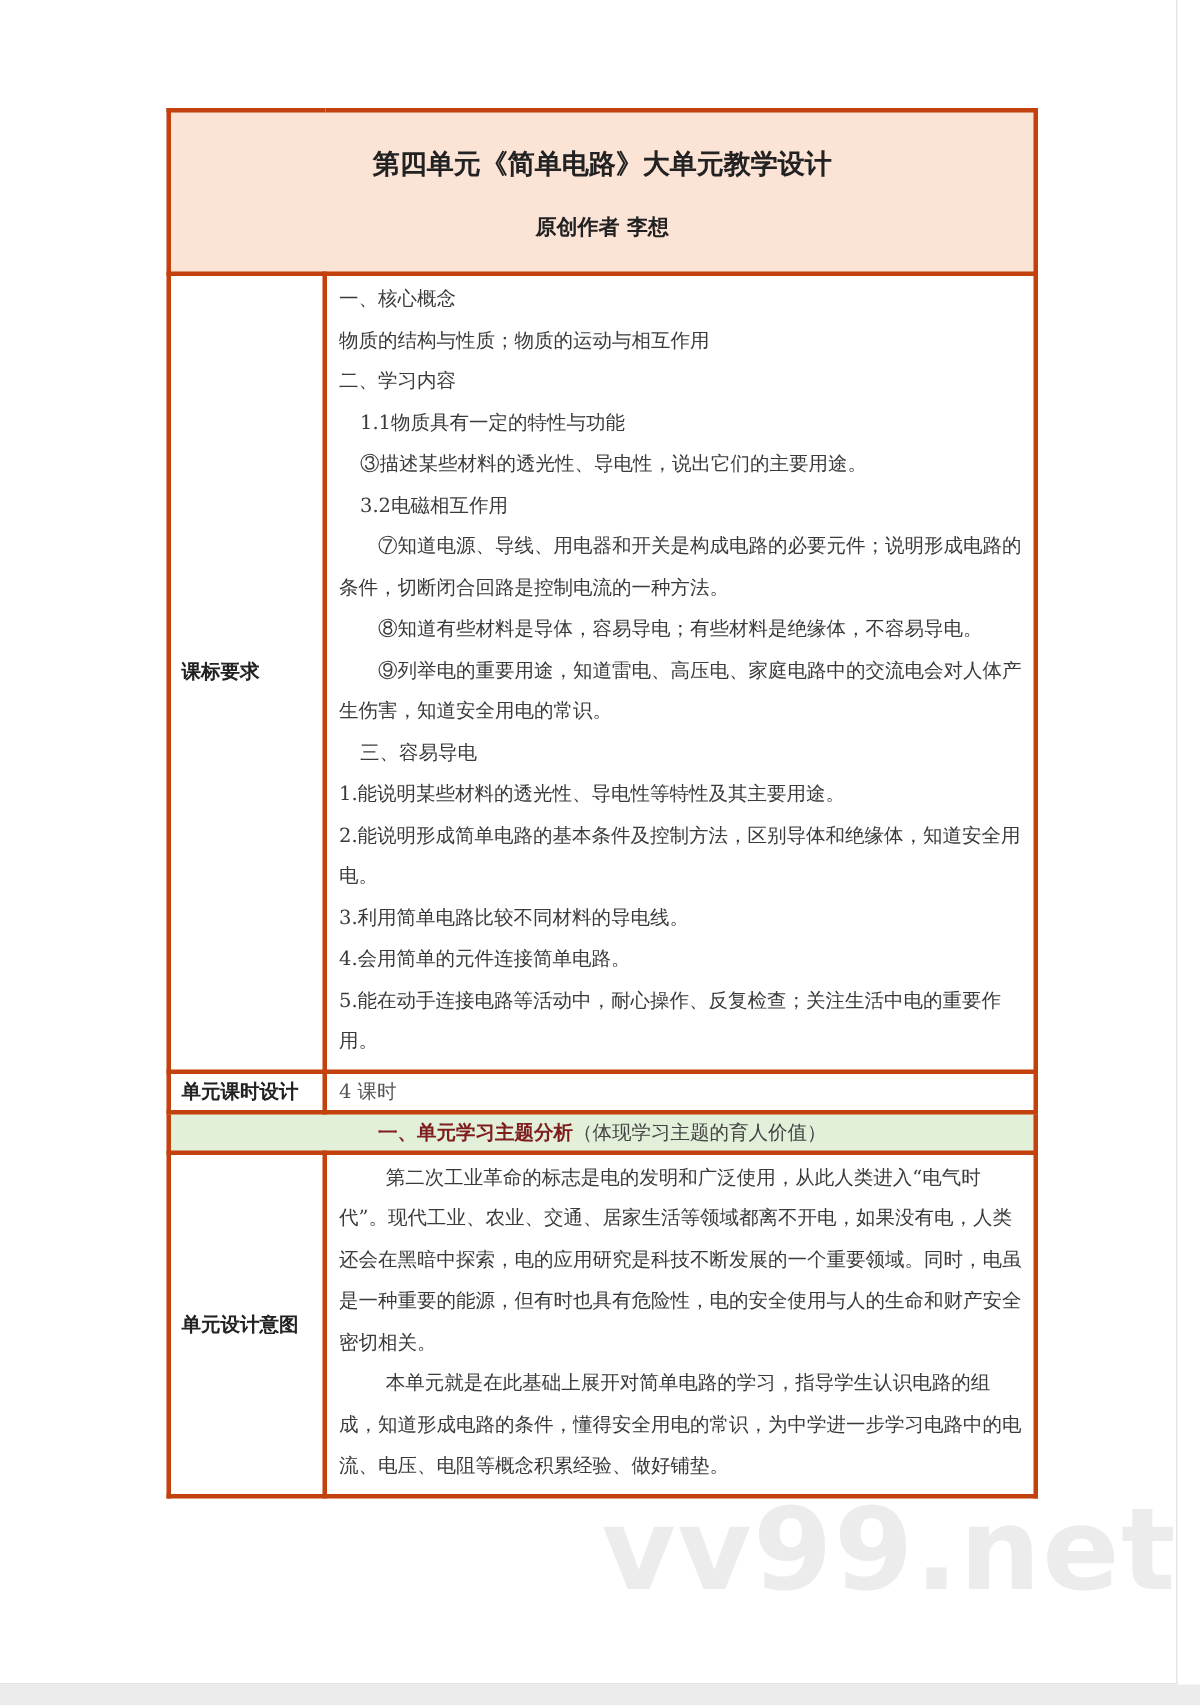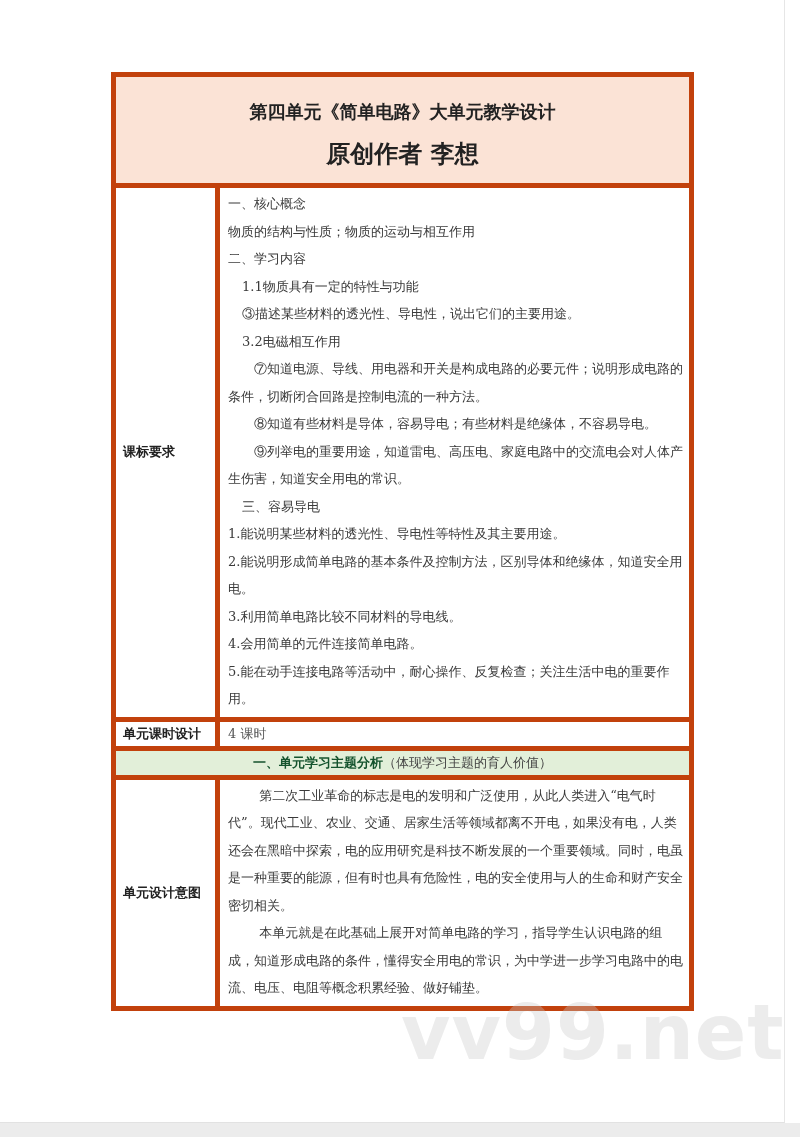--- a/index.html
+++ b/index.html
@@ -9,33 +9,33 @@
   }
   .page-edge {
     position: absolute; left: 0; top: 0; width: 784px; height: 1122px;
     border-right: 1px solid #e6e6e6; border-bottom: 1px solid #e2e2e2; background: #fff;
   }
   .bottom-band { position: absolute; left: 0; top: 1123px; width: 800px; height: 14px; background: #ececec; }
   table.doc {
     position: absolute; left: 111px; top: 72px; width: 578px;
     border-collapse: collapse; table-layout: fixed;
   }
-  table.doc td { border: 5px solid #c2410c; vertical-align: middle; padding: 0; }
+  table.doc td { border: 3px solid #c2410c; vertical-align: middle; padding: 0; }
   .title-cell { background: #fbe3d6; text-align: center; height: 106px; }
   .title-line1 { font-family: "DejaVu Sans", "Liberation Sans", sans-serif; font-weight: bold; font-size: 18px; color: #222; line-height: 28px; padding-top: 6px; }
-  .title-line2 { font-family: "DejaVu Sans", "Liberation Sans", sans-serif; font-weight: bold; font-size: 24px; color: #222; line-height: 28px; margin-top: 14px; }
+  .title-line2 { font-family: "DejaVu Sans", "Liberation Sans", sans-serif; font-weight: bold; font-size: 14px; color: #222; line-height: 28px; margin-top: 14px; }
   .label { font-family: "DejaVu Sans", "Liberation Sans", sans-serif; font-weight: bold; font-size: 13px; color: #222; padding-left: 7px !important; }
   .value { font-size: 13px; color: #555; padding-left: 8px !important; }
   .row-short td { height: 24px; }
   .content { font-size: 13px; color: #3a3a3a; padding: 2px 6px 4px 8px !important; line-height: 27.5px; }
   .content p { margin: 0; }
   .indent1 { padding-left: 14px; }
   .indent2 { text-indent: 2em; }
   .section-cell { background: #e2efd9; text-align: center; height: 24px; font-size: 13px; }
-  .section-bold { font-family: "DejaVu Sans", "Liberation Sans", sans-serif; font-weight: bold; color: #14532d; }
+  .section-bold { font-family: "DejaVu Sans", "Liberation Sans", sans-serif; font-weight: bold; color: #7f1d1d; }
   .section-note { color: #444; }
   .watermark {
     position: absolute; left: 368px; top: 995px; font-family: "DejaVu Sans", "Liberation Sans", sans-serif;
     font-weight: bold; font-size: 76px; color: rgba(200,200,200,0.35); letter-spacing: 1px; line-height: 1; margin-left: 33px;
   }
 </style>
 </head>
 <body>
 
 <div class="page-edge"></div>

